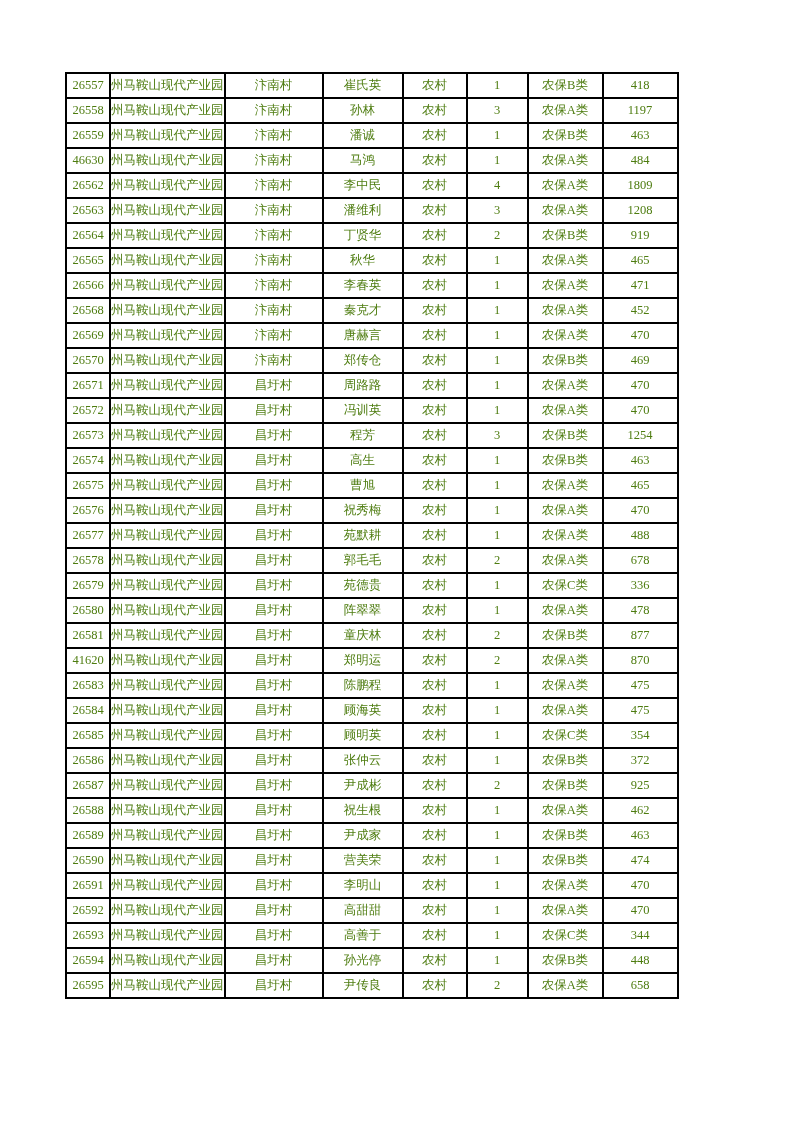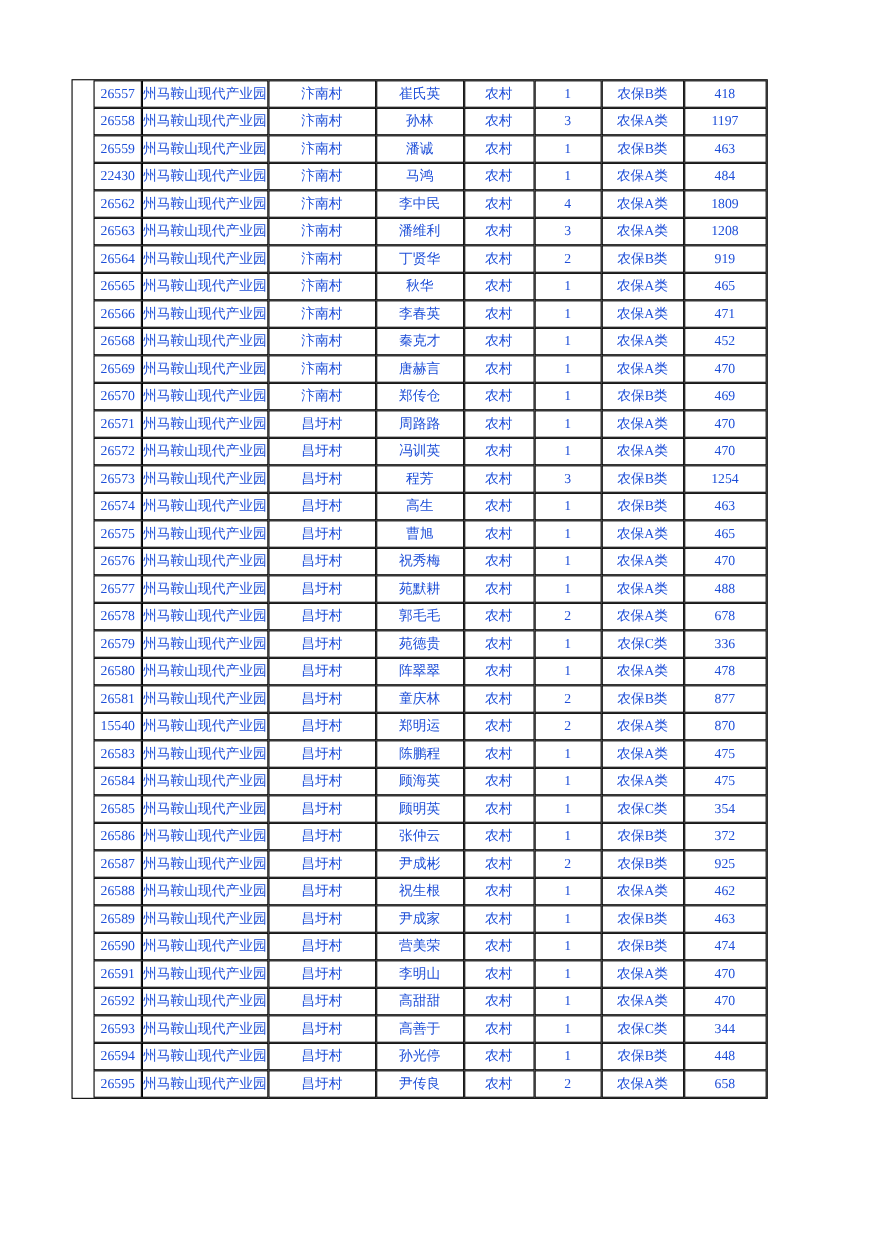--- a/index.html
+++ b/index.html
@@ -18,22 +18,21 @@
     position: absolute;
     left: 65px;
     top: 72px;
   }
   table.records {
     border-collapse: separate;
     border-spacing: 0;
     table-layout: fixed;
     border: 1px solid #000000;
     font-size: 12.5px;
-    color: #1d4ed8;
-    padding-left: 19px;
+    color: #4d7c0f;
   }
   table.records td {
     border: 1px solid #000000;
     height: 25px;
     box-sizing: border-box;
     padding: 0;
     overflow: hidden;
   }
   .cellv {
     display: flex;
@@ -143,21 +142,21 @@
           </td>
           <td class="col-category">
             <div class="cellv">农保B类</div>
           </td>
           <td class="col-amount">
             <div class="cellv">463</div>
           </td>
         </tr>
         <tr>
           <td class="col-id">
-            <div class="cellv">22430</div>
+            <div class="cellv">46630</div>
           </td>
           <td class="col-unit">
             <div class="cellv">州马鞍山现代产业园</div>
           </td>
           <td class="col-village">
             <div class="cellv">汴南村</div>
           </td>
           <td class="col-name">
             <div class="cellv">马鸿</div>
           </td>
@@ -663,21 +662,21 @@
           </td>
           <td class="col-category">
             <div class="cellv">农保B类</div>
           </td>
           <td class="col-amount">
             <div class="cellv">877</div>
           </td>
         </tr>
         <tr>
           <td class="col-id">
-            <div class="cellv">15540</div>
+            <div class="cellv">41620</div>
           </td>
           <td class="col-unit">
             <div class="cellv">州马鞍山现代产业园</div>
           </td>
           <td class="col-village">
             <div class="cellv">昌圩村</div>
           </td>
           <td class="col-name">
             <div class="cellv">郑明运</div>
           </td>

